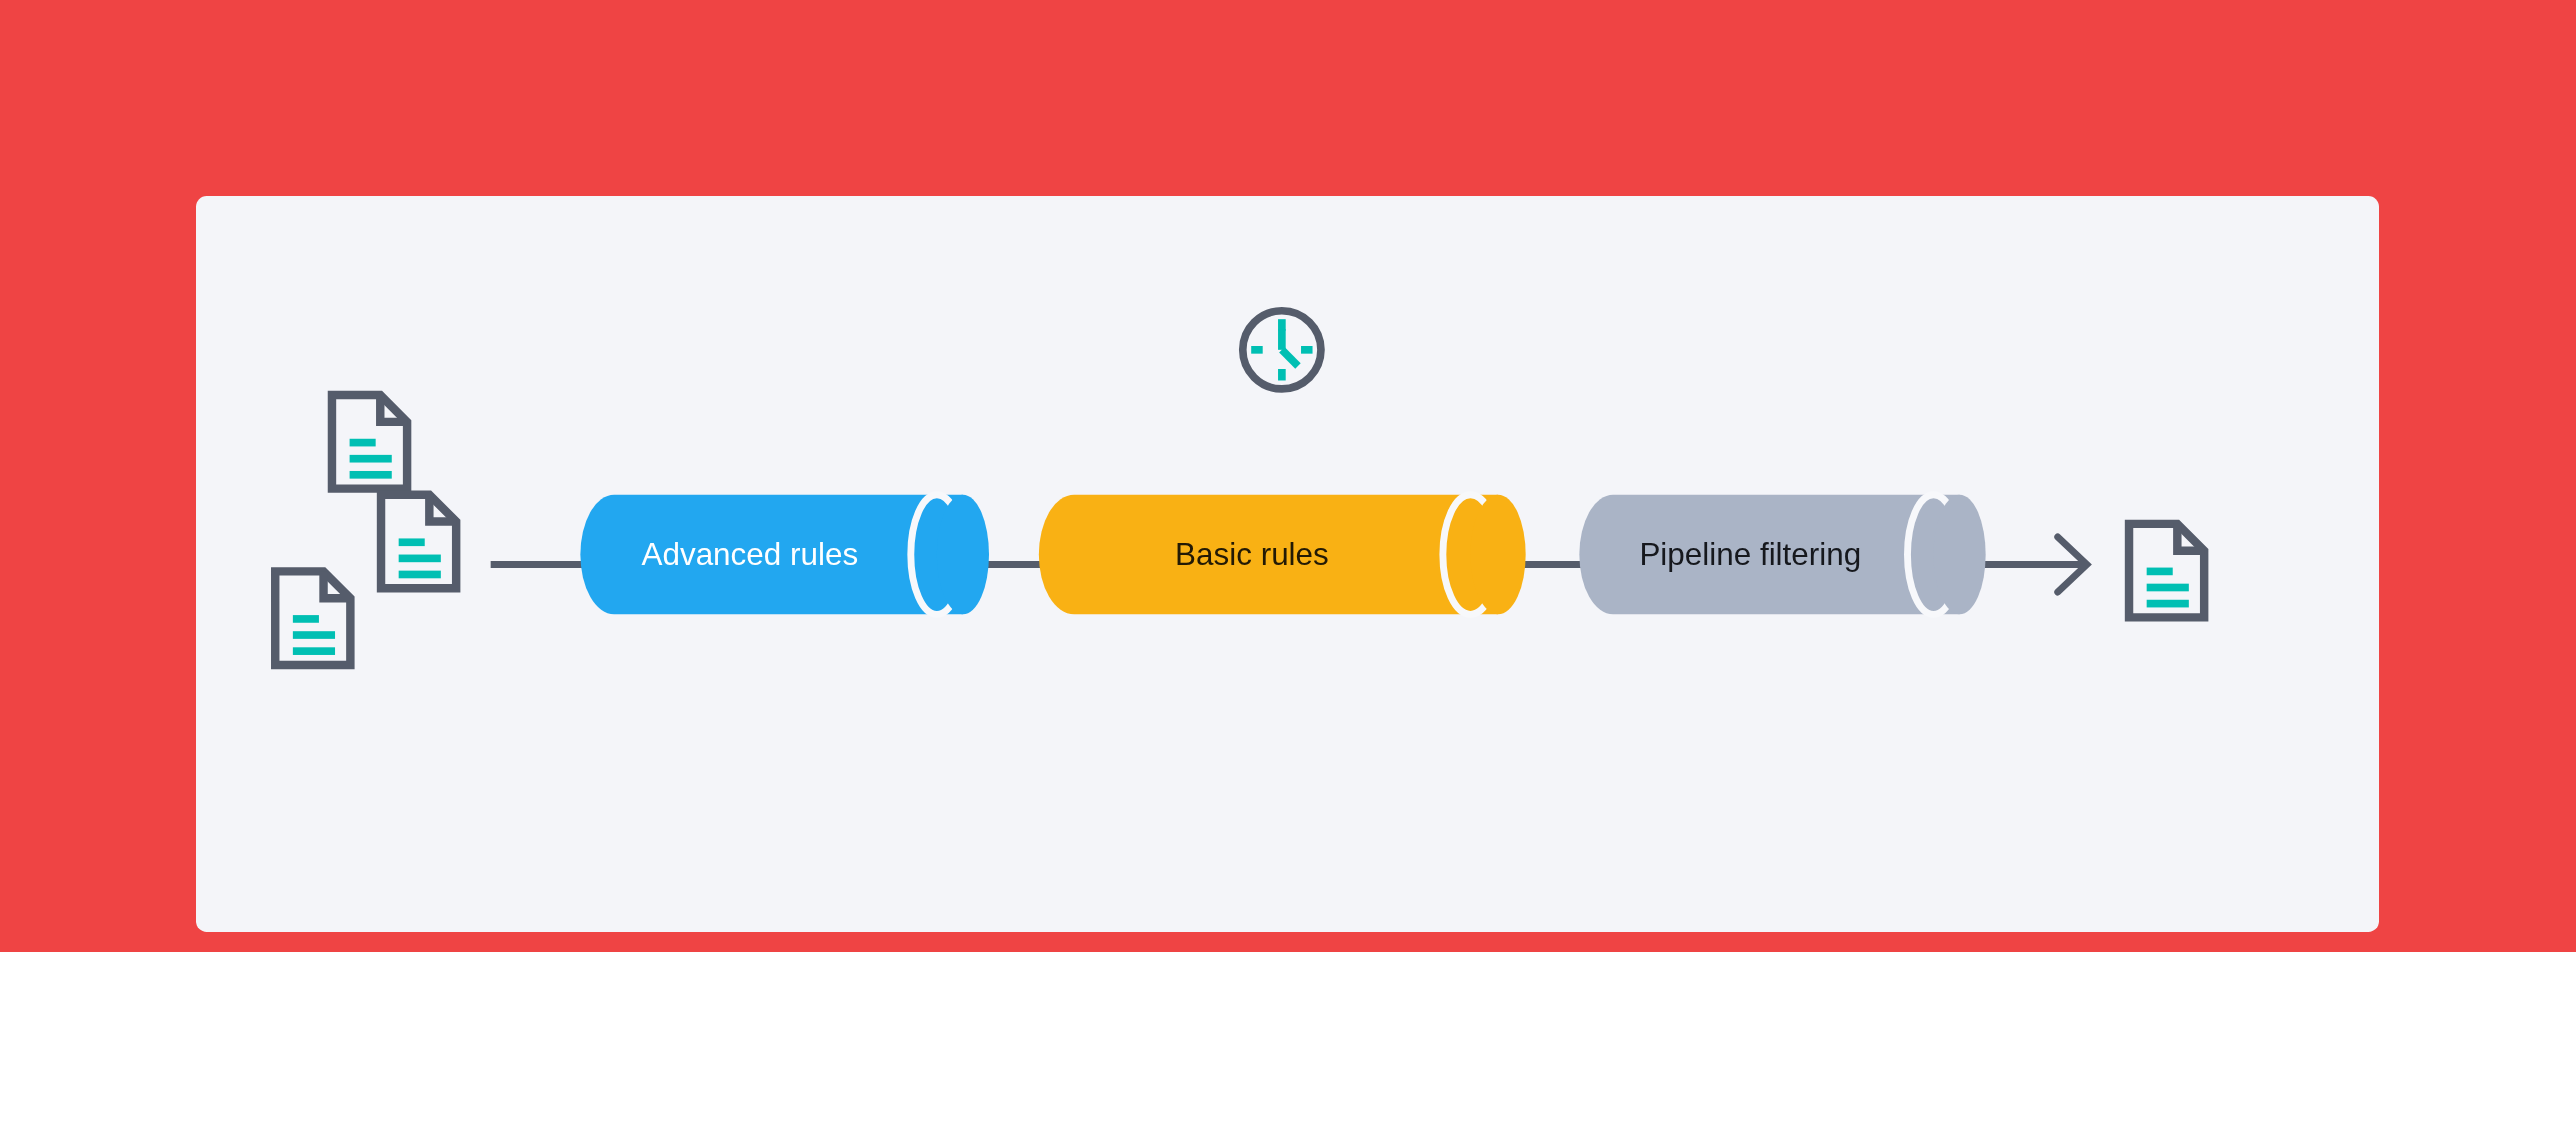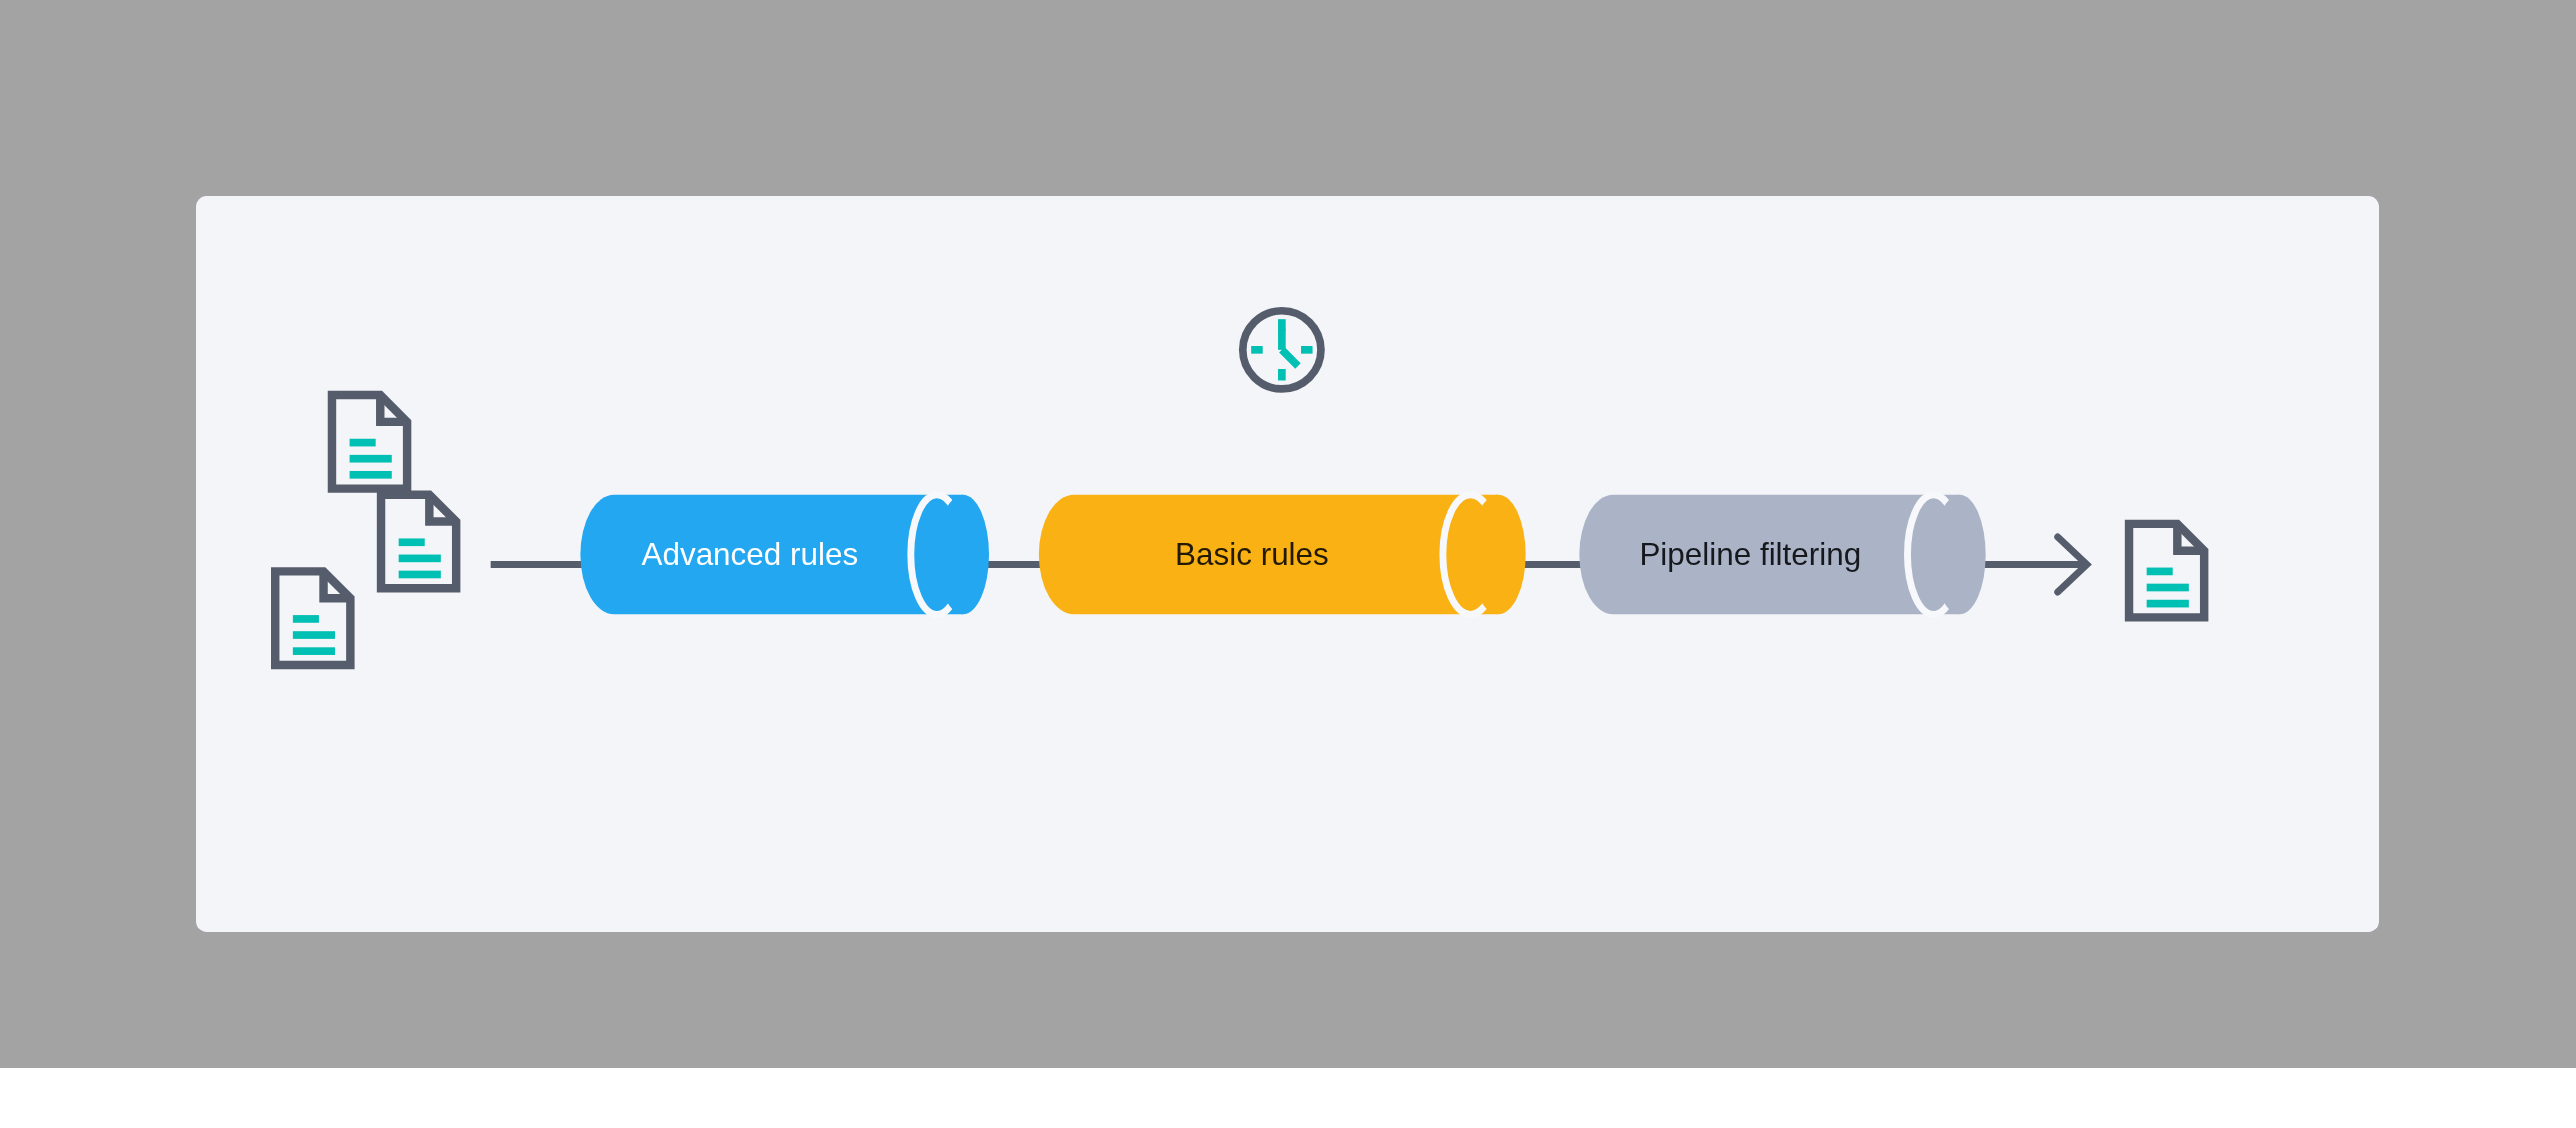--- a/index.html
+++ b/index.html
@@ -9,22 +9,22 @@
   }
   body {
     width: 2576px;
     height: 1129px;
     font-family: "Liberation Sans", sans-serif;
     overflow: hidden;
   }
   #stage {
     position: relative;
     width: 2576px;
-    height: 1068px;
-    background: #a3a3a3;
+    height: 952px;
+    background: #ef4444;
   }
   #panel {
     position: absolute;
     left: 196px;
     top: 196px;
     width: 2183px;
     height: 736px;
     background: #f4f5f9;
     border-radius: 10.7px;
   }

